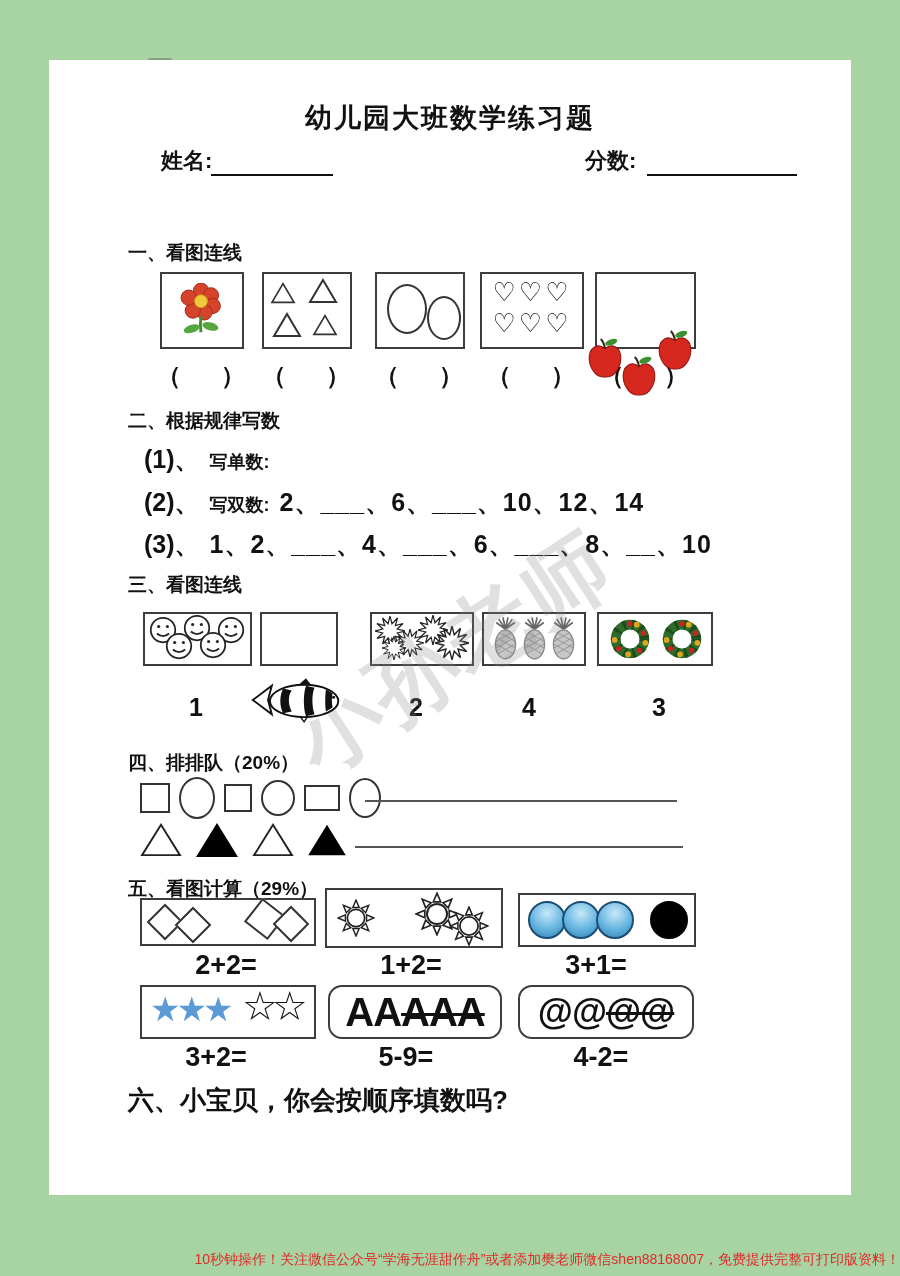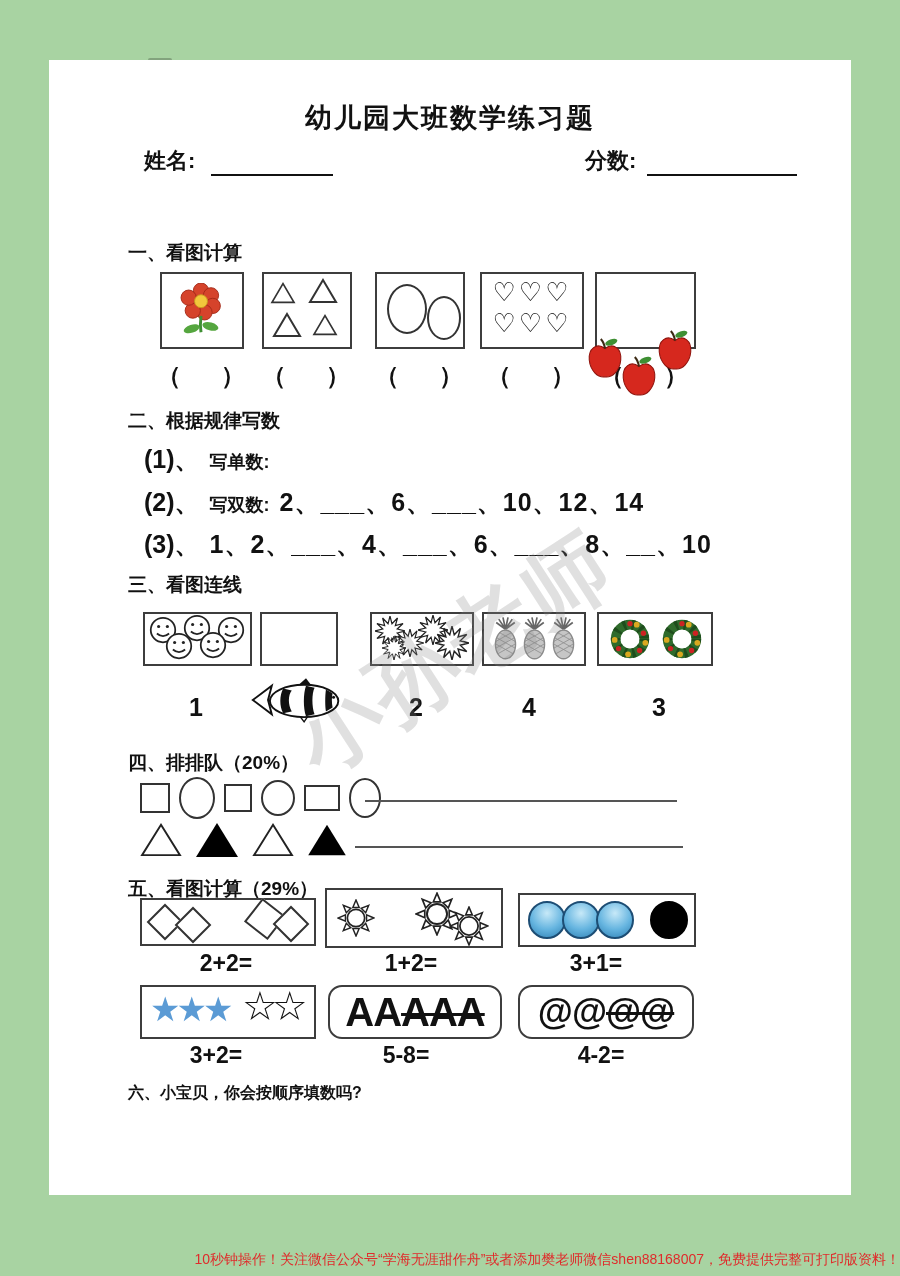--- a/index.html
+++ b/index.html
@@ -17,21 +17,21 @@
   .par{position:absolute;top:300px;width:86px;text-align:center;font-size:24px;letter-spacing:8px;font-weight:600;}
   .l2{position:absolute;left:95px;display:flex;align-items:baseline;gap:10px;white-space:nowrap;}
   .l2 .pfx{font-size:25px;font-weight:600;}
   .l2 .lbl{font-size:18px;font-weight:700;}
   .l2 .seq{font-size:25px;font-weight:600;letter-spacing:1px;}
   .num3{position:absolute;top:633px;width:44px;text-align:center;font-size:25px;font-weight:600;}
   .shrow{position:absolute;display:flex;align-items:center;gap:9px;}
   .sq{border:2px solid #333;background:#fff;}
   .el{border:2px solid #333;border-radius:50%;background:#fff;}
   .ansline{position:absolute;border-bottom:2px solid #555;}
-  .calc{position:absolute;width:110px;text-align:center;font-size:23px;font-weight:700;}
+  .calc{position:absolute;width:110px;text-align:center;font-size:27px;font-weight:700;}
   .dia{position:absolute;width:22px;height:22px;border:2px solid #333;transform:rotate(45deg);background:#fff;}
   .marble{position:absolute;width:34px;height:34px;border-radius:50%;border:2px solid #1d4d74;
           background:radial-gradient(circle at 50% 30%,#c7e9f8 0%,#66b5e0 55%,#2e80b4 100%);}
   .marble.black{background:#000;border-color:#000;}
   .starsF{position:absolute;left:8px;top:2px;font-size:34px;color:#5b9bd5;letter-spacing:-4px;}
   .starsO{position:absolute;left:100px;top:-4px;font-size:40px;color:#111;letter-spacing:-6px;}
   .centerbox{display:flex;align-items:center;justify-content:center;border-radius:14px;}
   .aa{font-size:40px;font-weight:700;letter-spacing:-1px;}
   .atat{font-size:36px;font-weight:600;letter-spacing:-1px;}
   .struck{text-decoration:line-through;text-decoration-thickness:3px;}
@@ -43,26 +43,26 @@
 </style>
 </head>
 <body>
 
 <div class="canvas">
   <div class="smudge"></div>
 
   <div class="paper">
 
     <div class="title">幼儿园大班数学练习题</div>
-    <span class="fieldlbl" style="left:95px;top:86px;">姓名:</span>
+    <span class="fieldlbl" style="left:112px;top:86px;">姓名:</span>
     <span class="blank" style="left:162px;top:90px;width:122px;"></span>
     <span class="fieldlbl" style="left:536px;top:86px;">分数:</span>
     <span class="blank" style="left:598px;top:90px;width:150px;"></span>
 
-    <div class="hd" style="left:79px;top:180px;">一、看图计算</div>
+    <div class="hd" style="left:79px;top:180px;">一、看图连线</div>
 
     <div class="box" style="left:111px;top:212px;width:80px;height:73px;">
       <span class="abs" style="left:15px;top:9px;">
         <svg width="48" height="54" viewBox="0 0 40 46">
           <circle cx="20" cy="6.5" r="6.5" fill="#d5432b" stroke="#a32a18" stroke-width=".8"></circle>
           <circle cx="28.5" cy="10.5" r="6.5" fill="#d5432b" stroke="#a32a18" stroke-width=".8"></circle>
           <circle cx="30" cy="19.5" r="6.5" fill="#d5432b" stroke="#a32a18" stroke-width=".8"></circle>
           <circle cx="23" cy="25" r="6.5" fill="#d5432b" stroke="#a32a18" stroke-width=".8"></circle>
           <circle cx="13" cy="23.5" r="6.5" fill="#d5432b" stroke="#a32a18" stroke-width=".8"></circle>
           <circle cx="9.5" cy="12.5" r="6.5" fill="#d5432b" stroke="#a32a18" stroke-width=".8"></circle>
@@ -430,22 +430,22 @@
       <span class="aa">AA</span>
         <span class="aa struck">AAA</span>
     </div>
 
     <div class="box centerbox" style="left:469px;top:925px;width:172px;height:50px;">
       <span class="atat">@@</span>
         <span class="atat struck">@@</span>
     </div>
 
     <span class="calc" style="left:112px;top:982px;">3+2=</span>
-    <span class="calc" style="left:302px;top:982px;">5-8=</span>
+    <span class="calc" style="left:302px;top:982px;">5-9=</span>
     <span class="calc" style="left:497px;top:982px;">4-2=</span>
 
-    <div class="hd" style="left:79px;top:1023px;font-size:16px;">六、小宝贝，你会按顺序填数吗?</div>
+    <div class="hd" style="left:79px;top:1023px;font-size:26px;">六、小宝贝，你会按顺序填数吗?</div>
 
     <div class="wm">小孙老师</div>
   </div>
 
   <div class="footer">10秒钟操作！关注微信公众号“学海无涯甜作舟”或者添加樊老师微信shen88168007，免费提供完整可打印版资料！</div>
 </div>
 
 </body></html>

